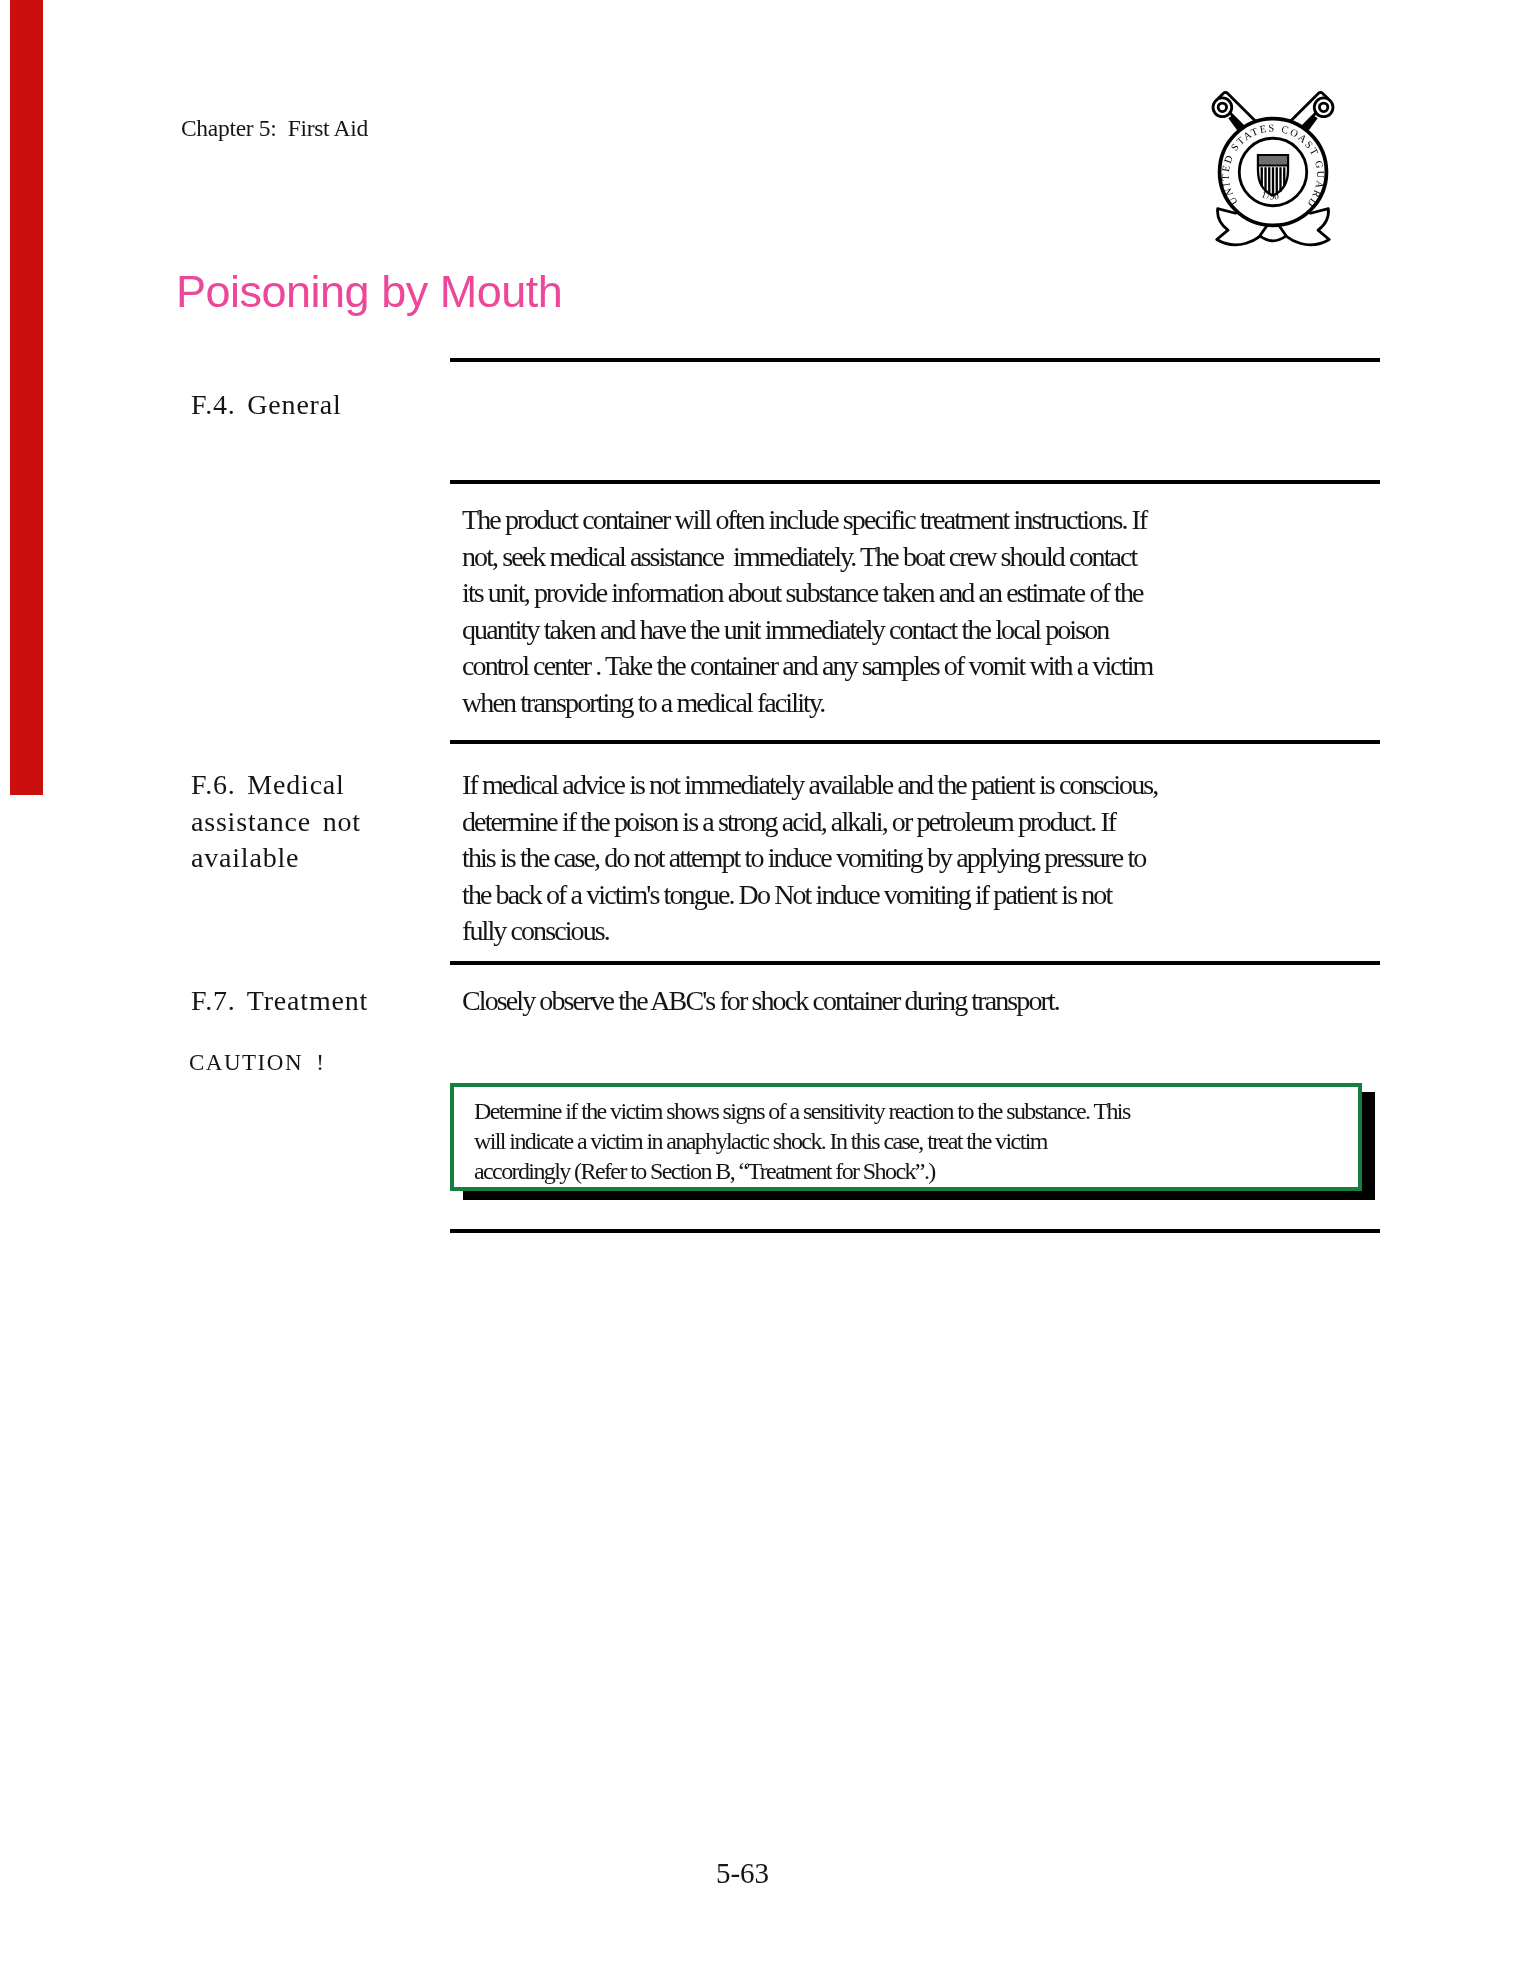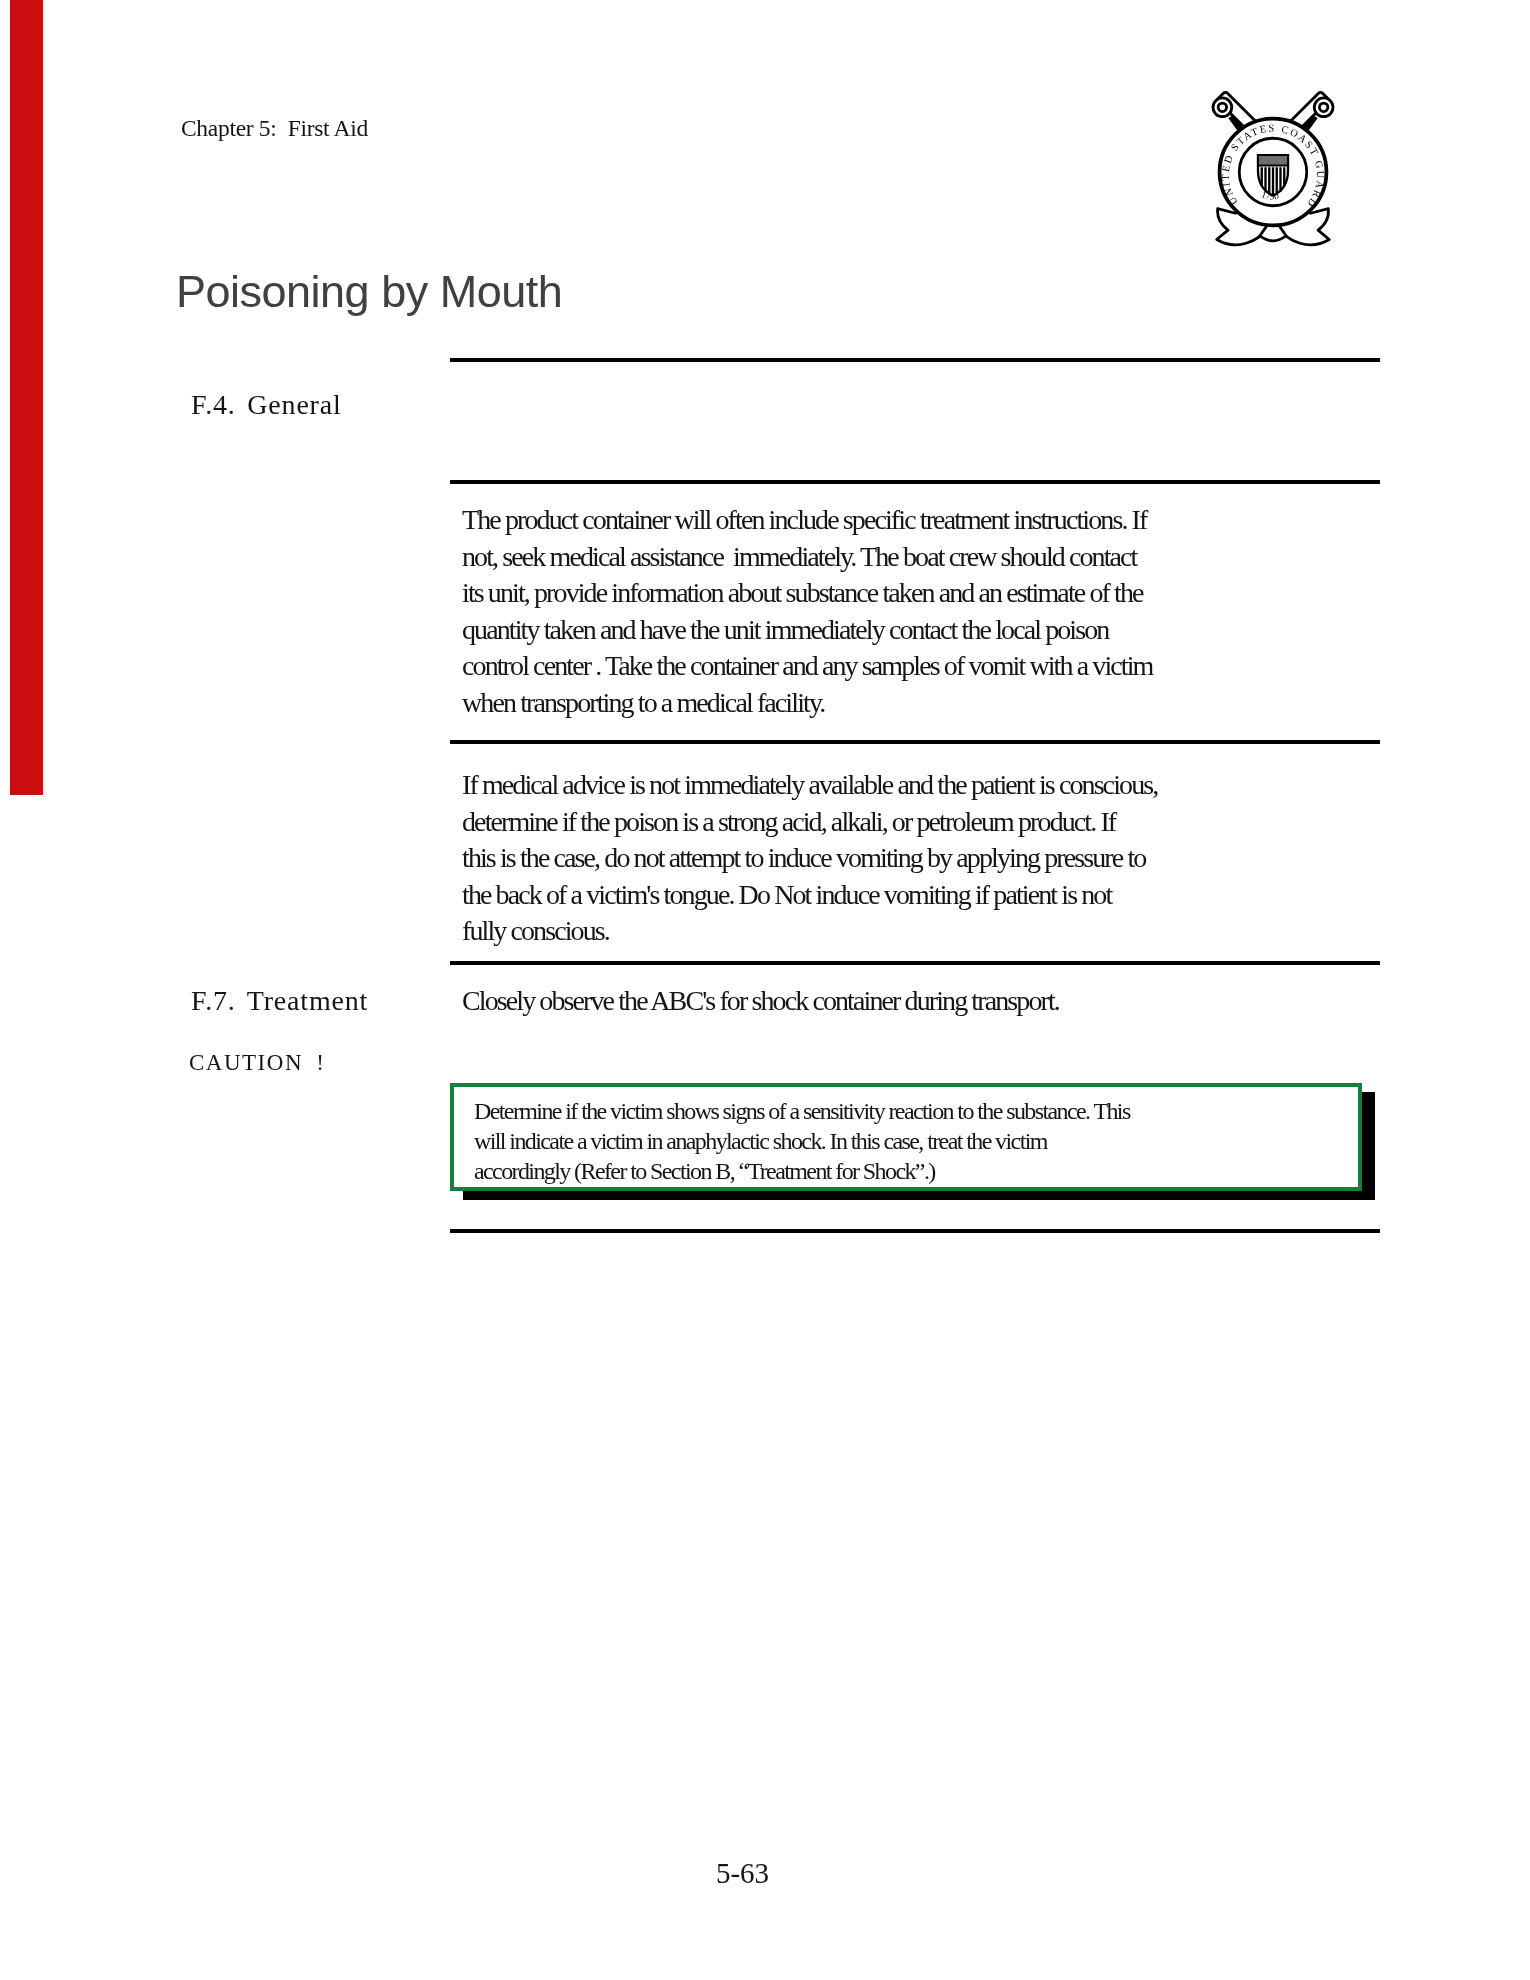--- a/index.html
+++ b/index.html
@@ -27,21 +27,21 @@
     position: absolute;
     left: 1198px; top: 84px;
   }
   .page-title {
     position: absolute;
     left: 176px; top: 266px;
     margin: 0;
     font-family: "Liberation Sans", sans-serif;
     font-weight: 400;
     font-size: 45px; letter-spacing: -0.5px;
-    color: #404040;
+    color: #ec4899;
     white-space: pre;
   }
   .rule {
     position: absolute;
     left: 450px; width: 930px; height: 4px;
     background: #000;
   }
   .r1 { top: 358px; }
   .r2 { top: 480px; }
   .r3 { top: 740px; }
@@ -153,20 +153,23 @@
 
   <div class="sec-body t-f5">The product container will often include specific treatment instructions. If
 not, seek medical assistance  immediately. The boat crew should contact
 its unit, provide information about substance taken and an estimate of the
 quantity taken and have the unit immediately contact the local poison
 control center . Take the container and any samples of vomit with a victim
 when transporting to a medical facility.</div>
 
   <div class="rule r3"></div>
 
+  <div class="sec-label t-f6">F.6. Medical
+assistance not
+available</div>
   <div class="sec-body t-f6">If medical advice is not immediately available and the patient is conscious,
 determine if the poison is a strong acid, alkali, or petroleum product. If
 this is the case, do not attempt to induce vomiting by applying pressure to
 the back of a victim's tongue. Do Not induce vomiting if patient is not
 fully conscious.</div>
 
   <div class="rule r4"></div>
 
   <div class="sec-label t-f7">F.7. Treatment</div>
   <div class="sec-body t-f7">Closely observe the ABC's for shock container during transport.</div>

